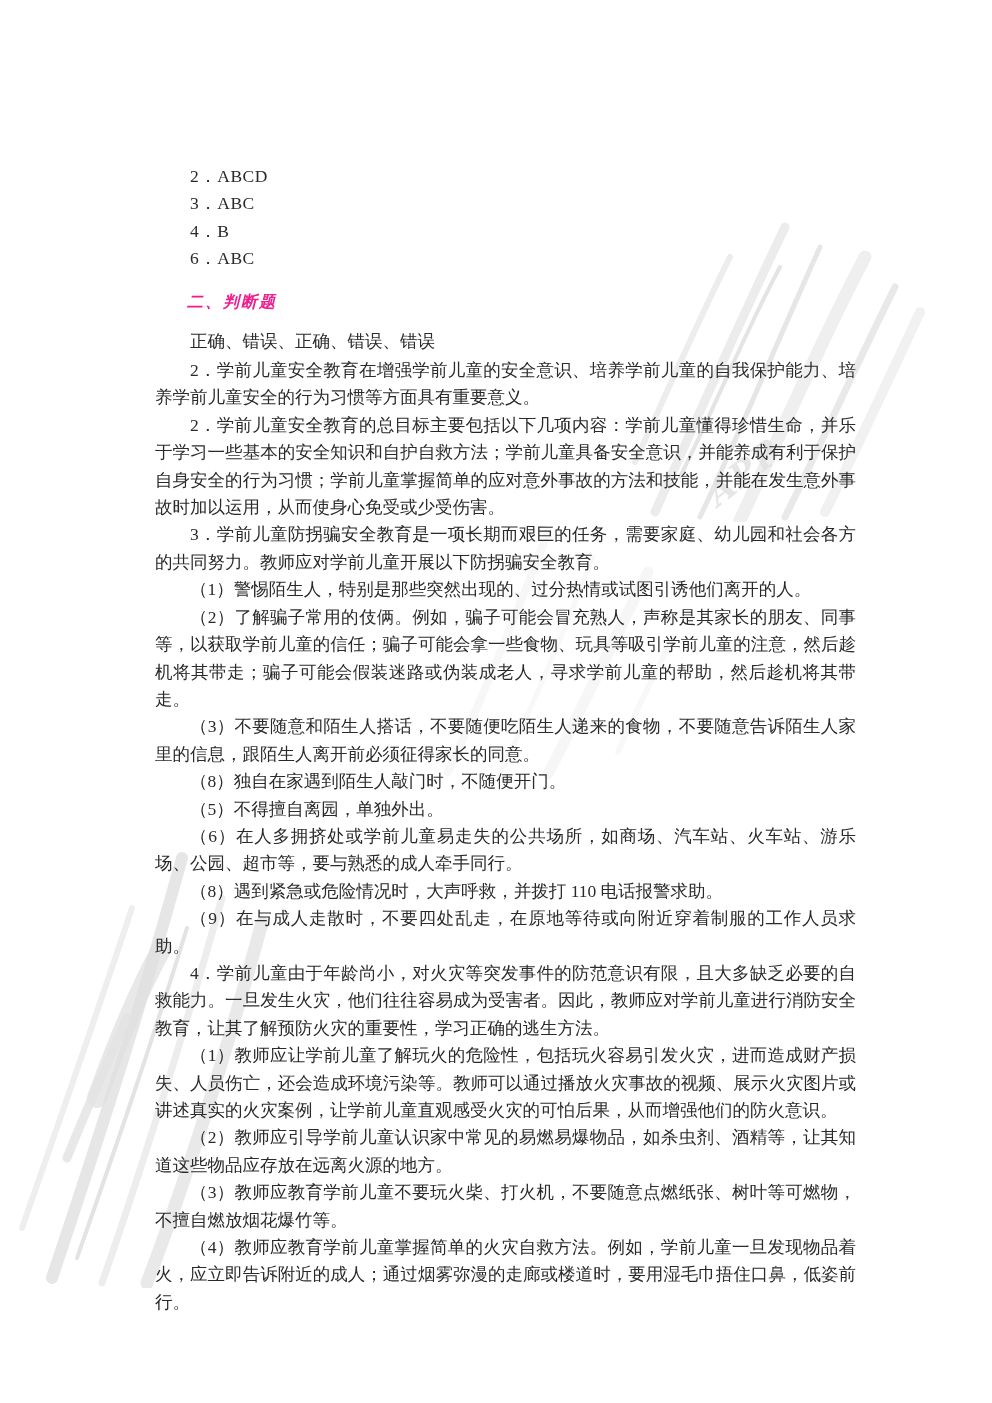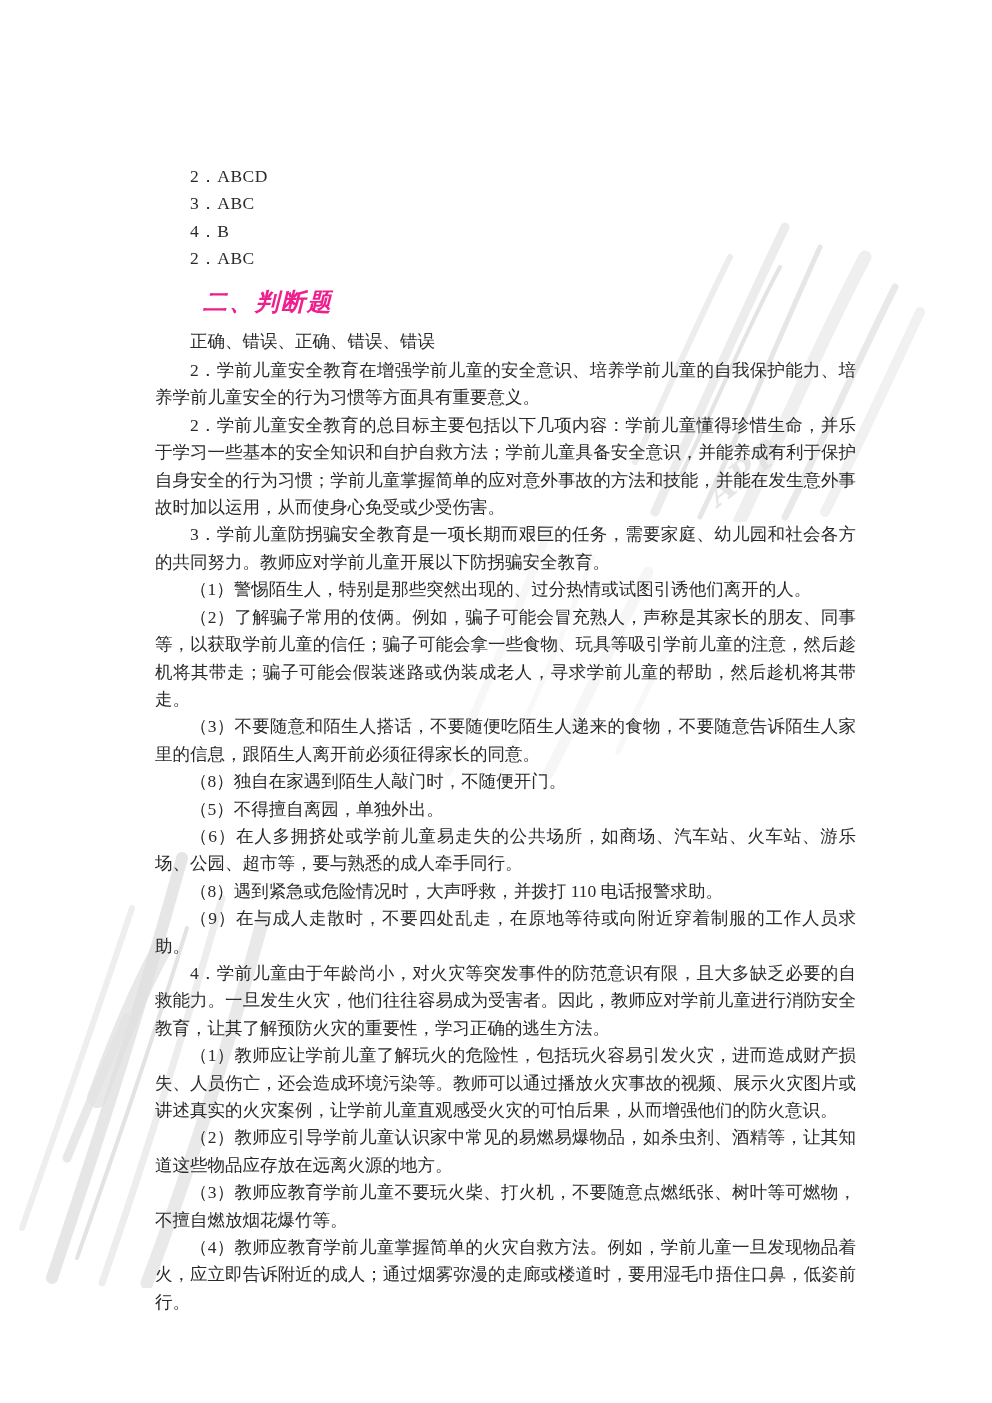--- a/index.html
+++ b/index.html
@@ -32,21 +32,21 @@
     left:155px; top:119px; width:701px;
     color:#2a2a2a;
     font-size:17.5px;
     line-height:27.4px;
     margin-top:44px;
   }
   .ans { margin:0; text-indent:2em; letter-spacing:.5px; }
   .sec-heading {
     margin:15px 0 13px 0;
     text-indent:2em;
-    font-size:24px;
+    font-size:16px;
     line-height:27px;
     font-style:italic;
     font-weight:600;
     letter-spacing:2px;
     color:#ee1e8e;
     font-family:"DejaVu Serif","Liberation Serif",serif;
   }
   .judge-line { margin:0 0 2px 0; text-indent:2em; }
   .para { margin:0; text-indent:2em; text-align:justify; }
 </style>
@@ -86,21 +86,21 @@
       <path d="M55,330 C75,280 95,235 115,190" stroke="#e2e2e2" stroke-width="9" opacity="0.8"></path>
     </svg>
   </div>
 
   <div class="content">
 
     <div>
       <p class="ans">2．ABCD</p>
       <p class="ans">3．ABC</p>
       <p class="ans">4．B</p>
-      <p class="ans">2．ABC</p>
+      <p class="ans">6．ABC</p>
     </div>
 
     <h3 class="sec-heading">二、判断题</h3>
 
     <p class="judge-line">正确、错误、正确、错误、错误</p>
 
 
     <div>
       <p class="para">2．学前儿童安全教育在增强学前儿童的安全意识、培养学前儿童的自我保护能力、培养学前儿童安全的行为习惯等方面具有重要意义。</p>
       <p class="para">2．学前儿童安全教育的总目标主要包括以下几项内容：学前儿童懂得珍惜生命，并乐于学习一些基本的安全知识和自护自救方法；学前儿童具备安全意识，并能养成有利于保护自身安全的行为习惯；学前儿童掌握简单的应对意外事故的方法和技能，并能在发生意外事故时加以运用，从而使身心免受或少受伤害。</p>

